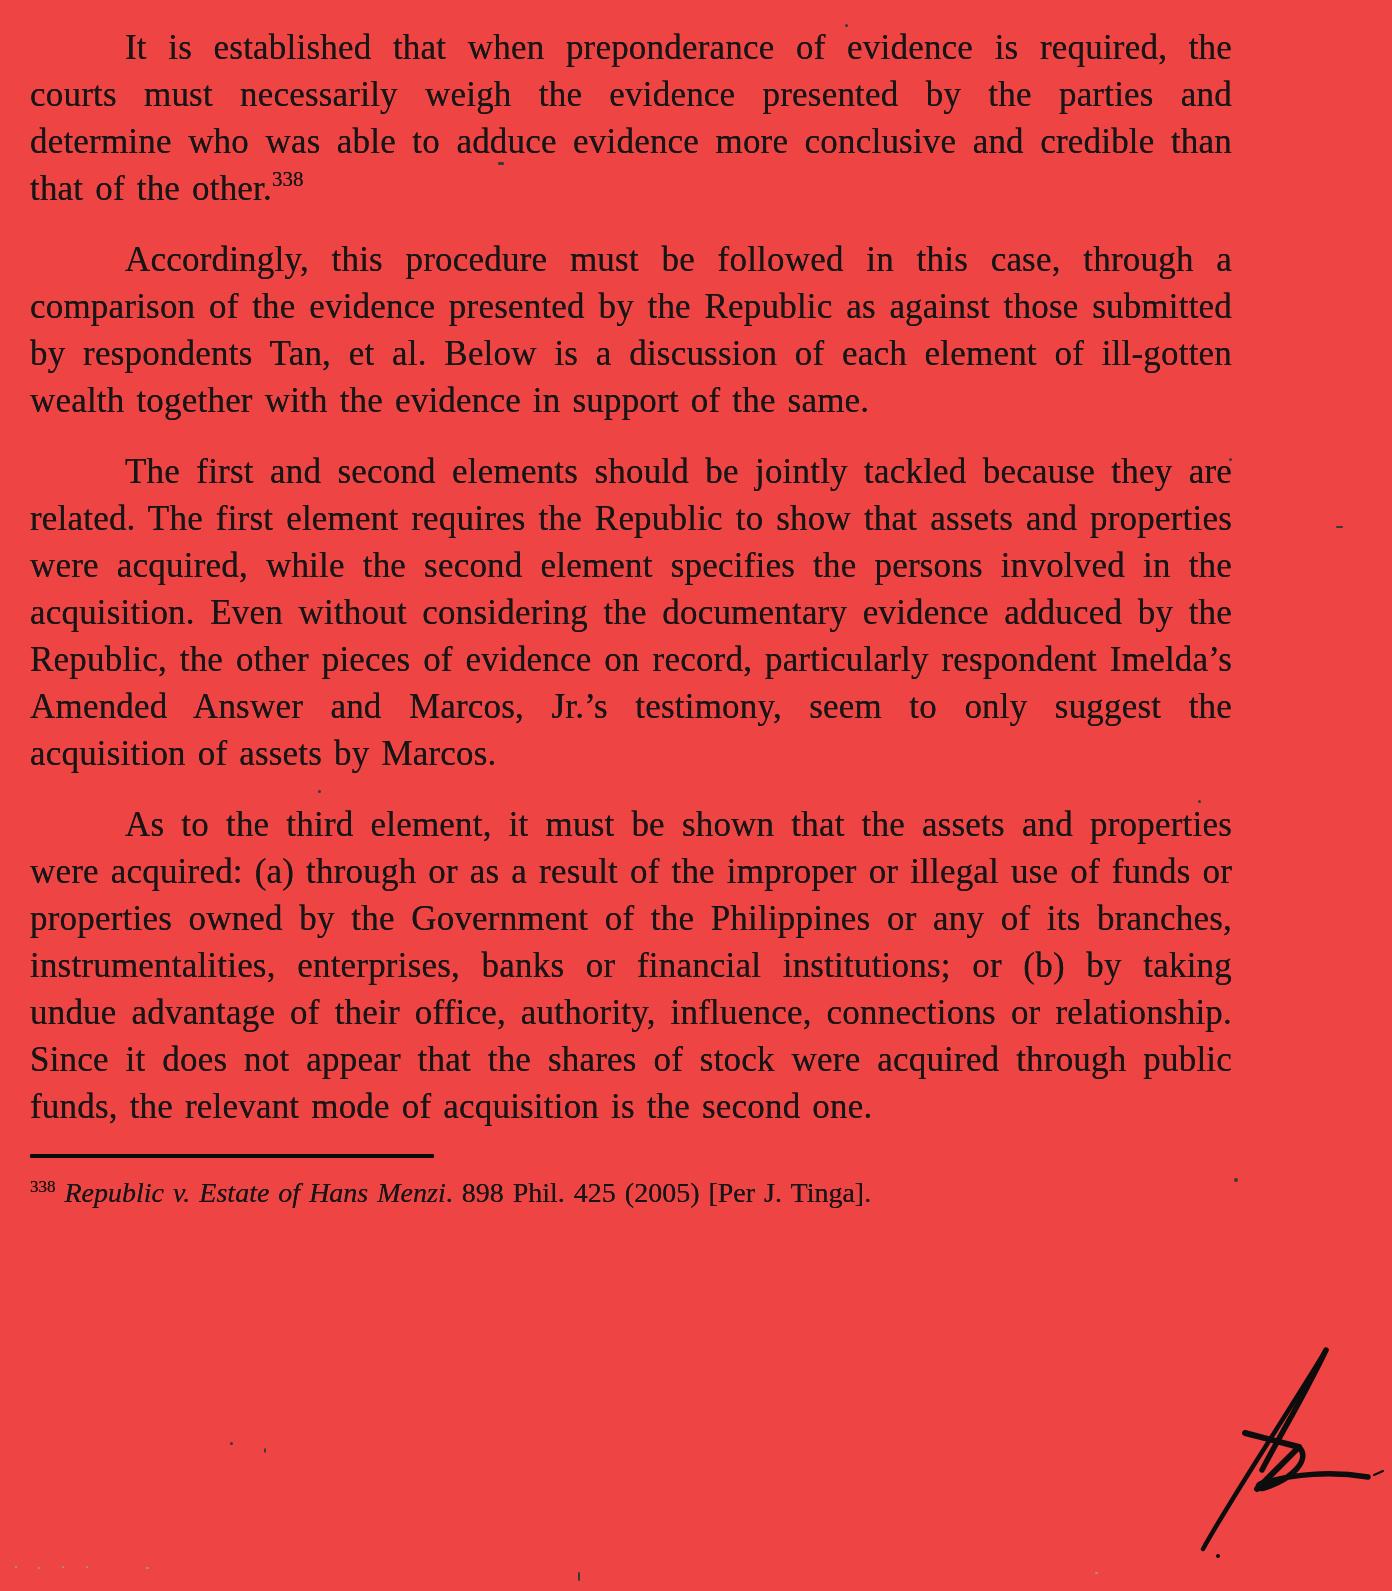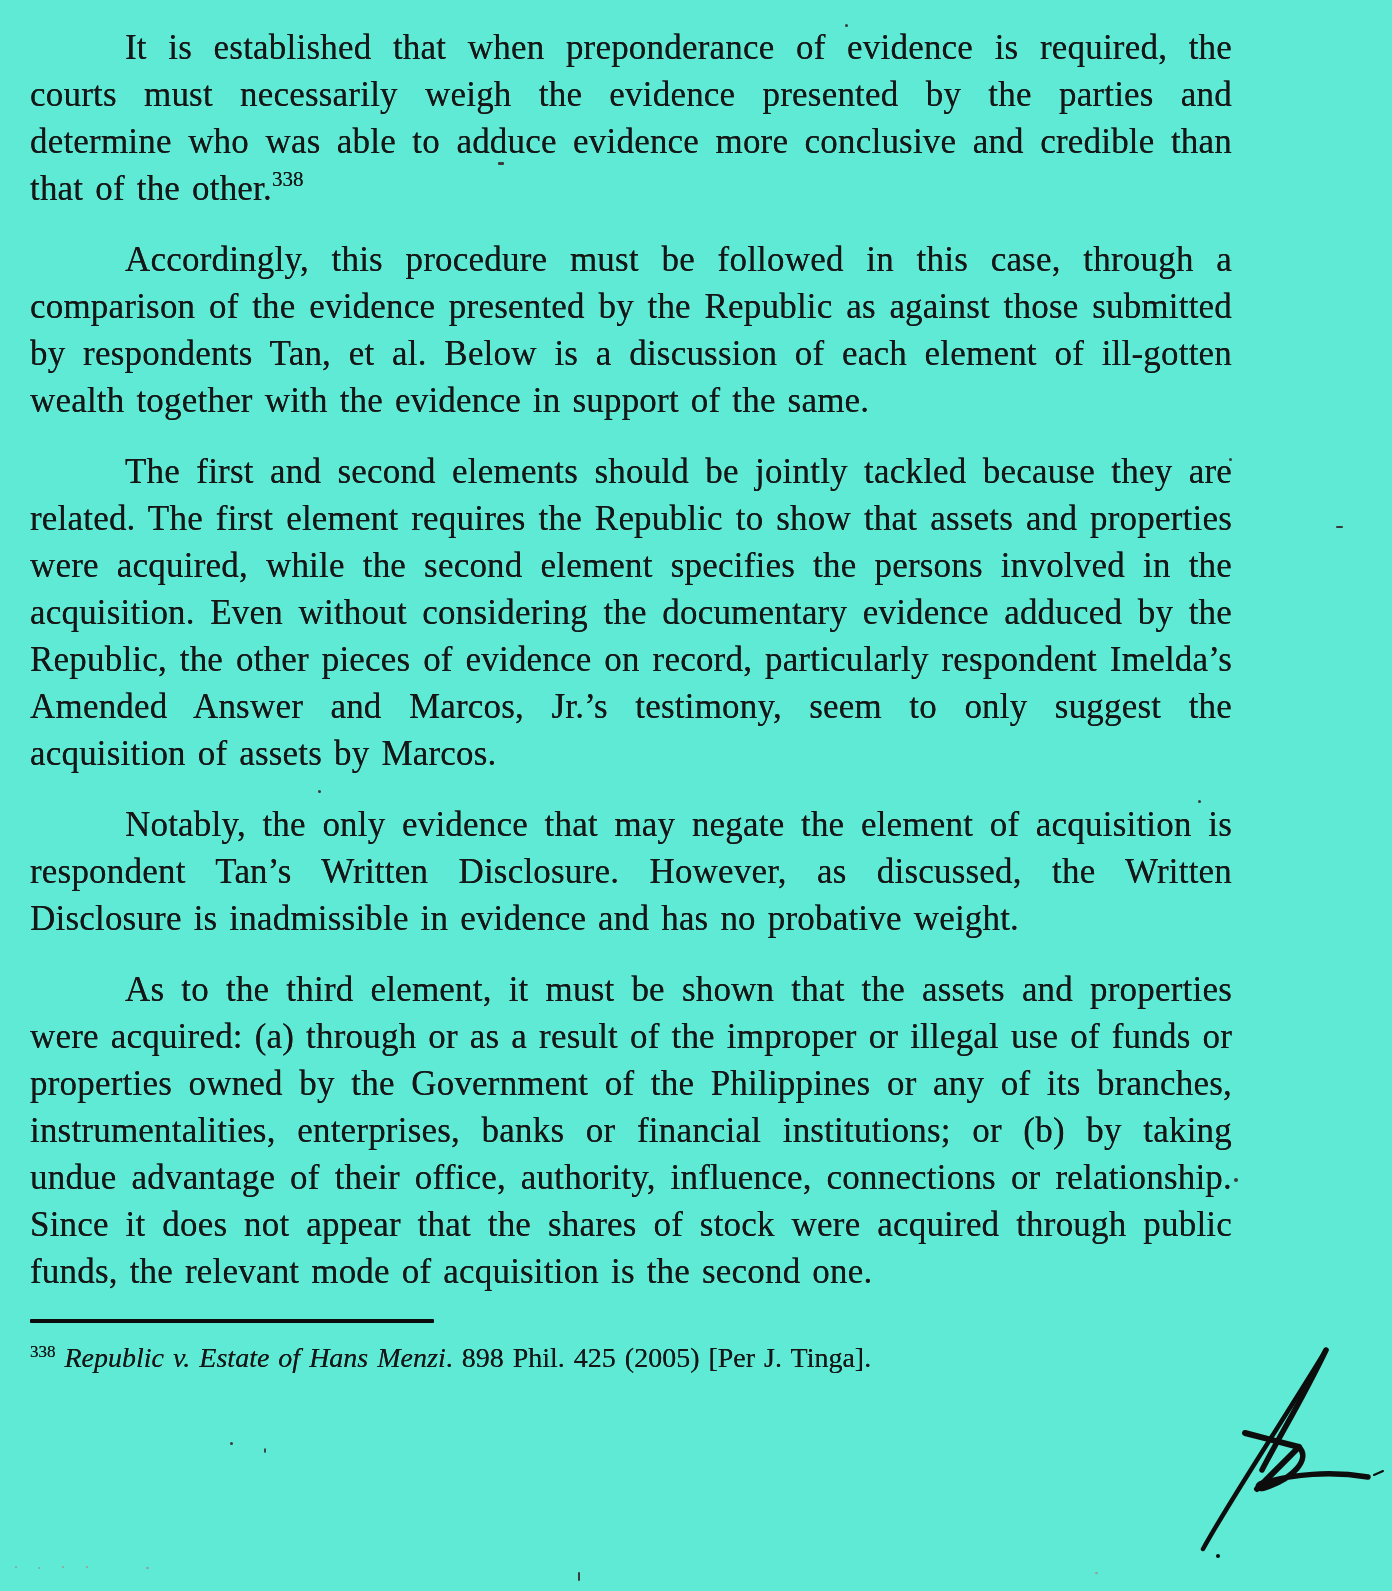--- a/index.html
+++ b/index.html
@@ -1,21 +1,21 @@
 <!DOCTYPE html>
 <html><head>
 <meta charset="utf-8">
 <style>
   html, body { margin: 0; padding: 0; background: #e8e8e8; }
   .page {
     position: relative;
     width: 1392px;
     height: 1591px;
     margin: 0 auto;
-    background: #5eead4;
+    background: #ef4444;
     overflow: hidden;
     font-family: "Liberation Serif", "DejaVu Serif", serif;
     color: #161616;
   }
   .body-text {
     position: absolute;
     top: 24px;
     left: 30px;
     width: 1202px;
   }
@@ -73,21 +73,20 @@
 
 <div class="page">
 
   <main class="body-text">
     <p class="para"><span>It is established that when preponderance of evidence is required, the courts must necessarily weigh the evidence presented by the parties and determine who was able to adduce evidence more conclusive and credible than that of the other.</span><sup class="fn-ref">338</sup></p>
 
     <p class="para"><span>Accordingly, this procedure must be followed in this case, through a comparison of the evidence presented by the Republic as against those submitted by respondents Tan, et al. Below is a discussion of each element of ill-gotten wealth together with the evidence in support of the same.</span></p>
 
     <p class="para"><span>The first and second elements should be jointly tackled because they are related. The first element requires the Republic to show that assets and properties were acquired, while the second element specifies the persons involved in the acquisition. Even without considering the documentary evidence adduced by the Republic, the other pieces of evidence on record, particularly respondent Imelda’s Amended Answer and Marcos, Jr.’s testimony, seem to only suggest the acquisition of assets by Marcos.</span></p>
 
-    <p class="para"><span>Notably, the only evidence that may negate the element of acquisition is respondent Tan’s Written Disclosure. However, as discussed, the Written Disclosure is inadmissible in evidence and has no probative weight.</span></p>
 
     <p class="para"><span>As to the third element, it must be shown that the assets and properties were acquired: (a) through or as a result of the improper or illegal use of funds or properties owned by the Government of the Philippines or any of its branches, instrumentalities, enterprises, banks or financial institutions; or (b) by taking undue advantage of their office, authority, influence, connections or relationship. Since it does not appear that the shares of stock were acquired through public funds, the relevant mode of acquisition is the second one.</span></p>
 
     <footer class="footnote-area">
       <div class="fn-rule"></div>
       <p class="footnote"><sup>338</sup> <i>Republic v. Estate of Hans Menzi</i><span>. 898 Phil. 425 (2005) [Per J. Tinga].</span></p>
     </footer>
   </main>
 
   <svg class="signature" viewBox="0 0 242 291" aria-hidden="true">

